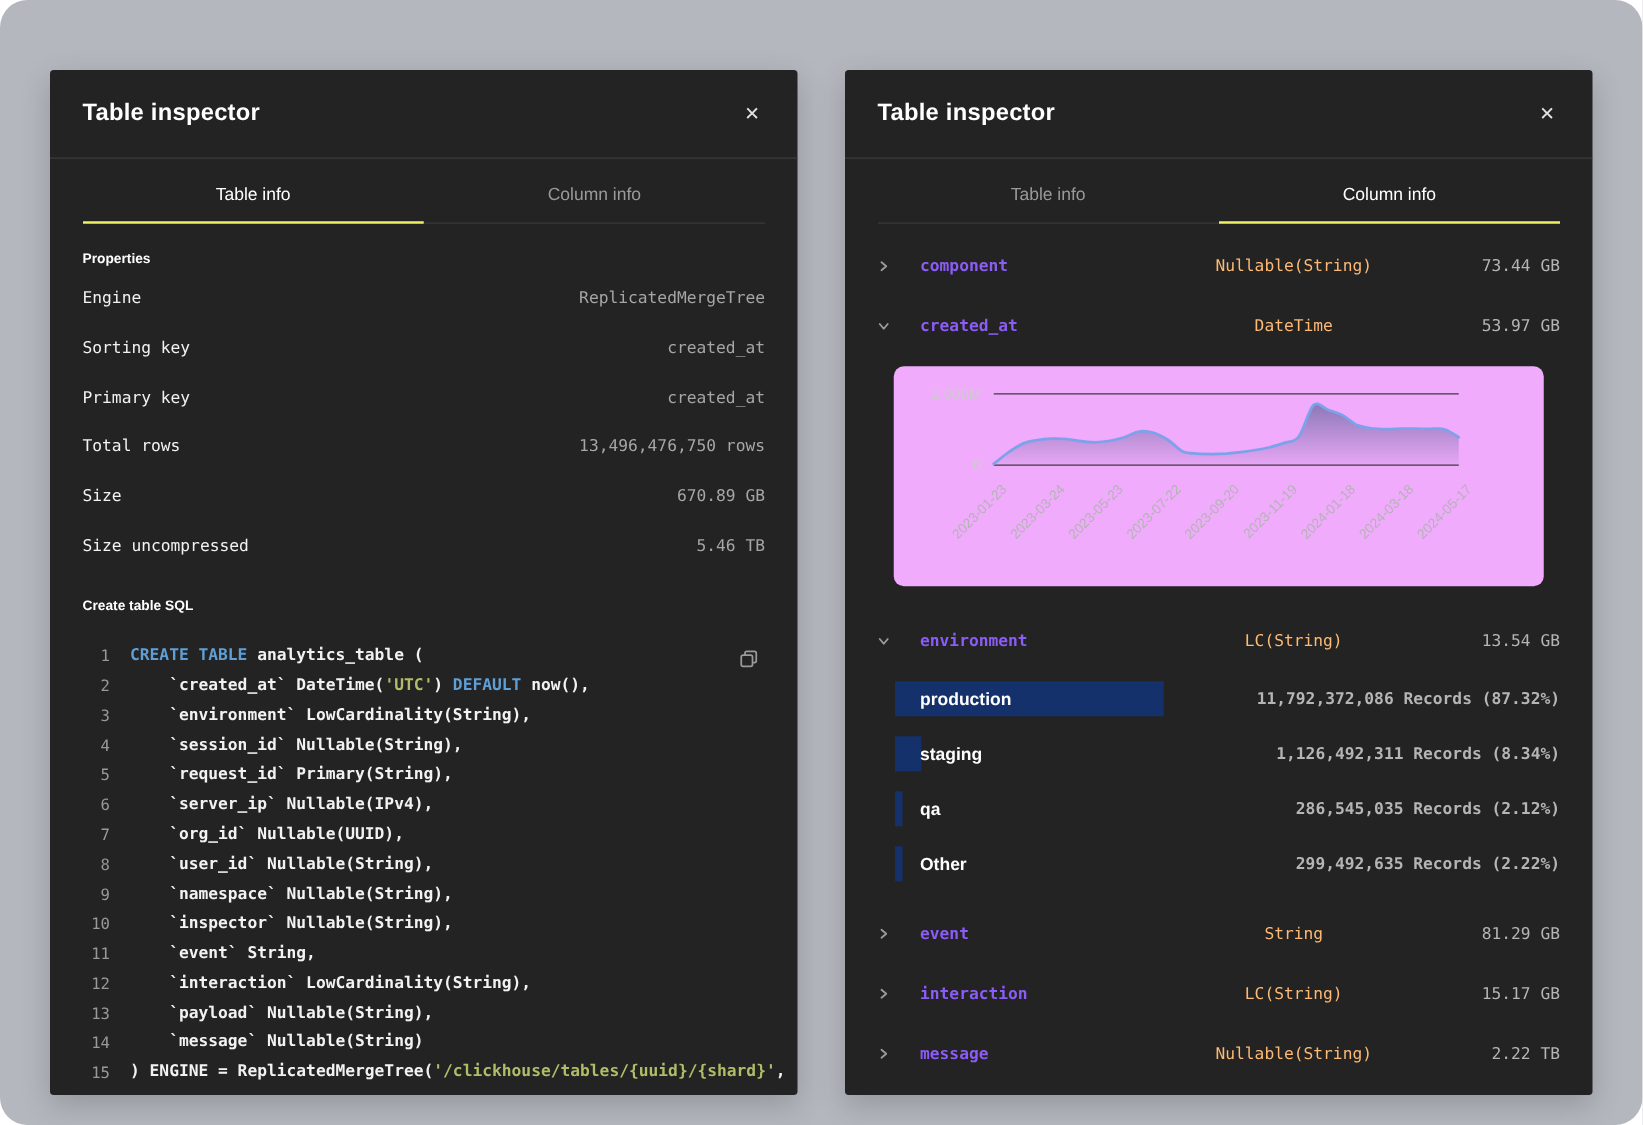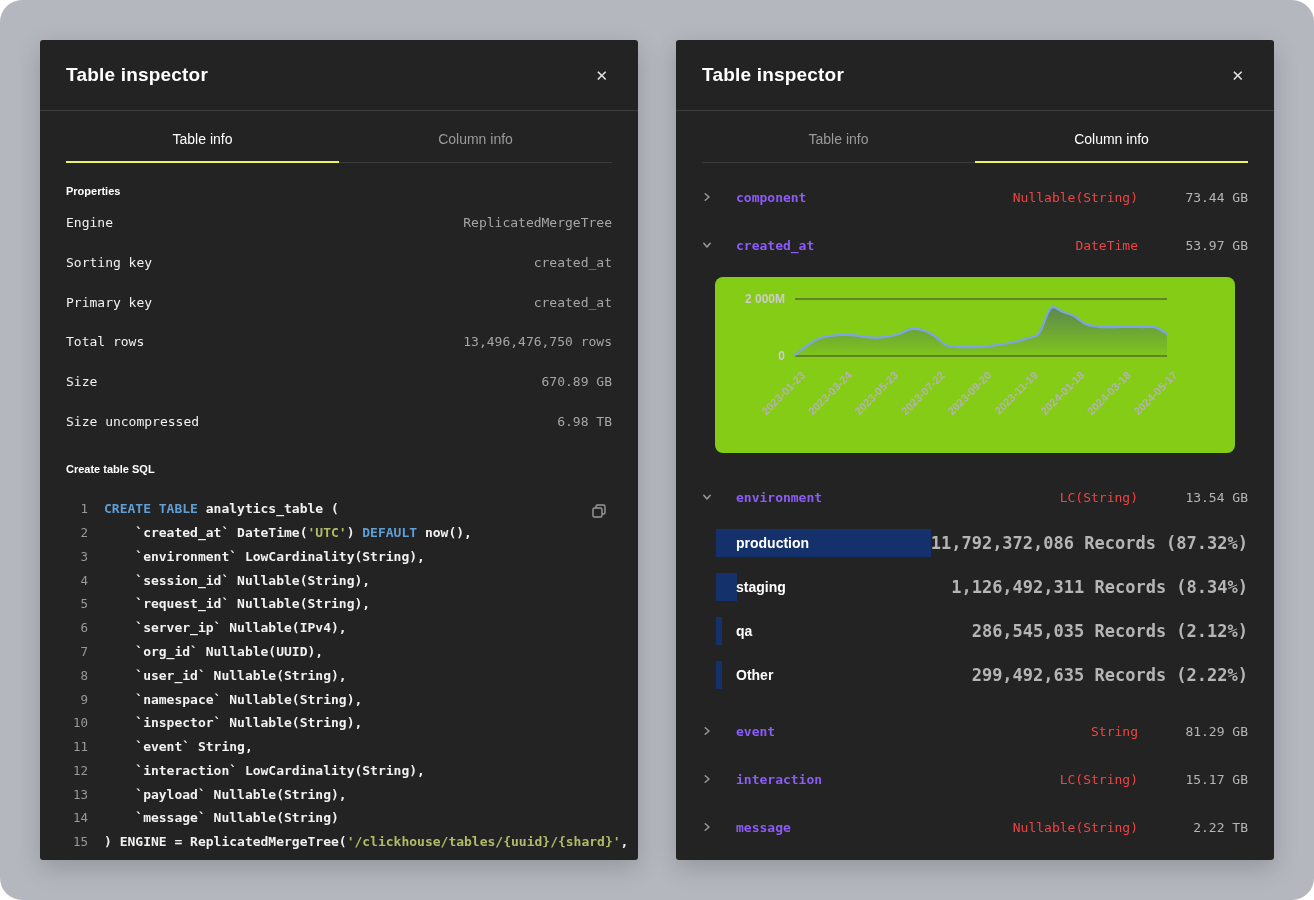--- a/index.html
+++ b/index.html
@@ -1,18 +1,18 @@
 <!DOCTYPE html>
 <html><head>
 <meta charset="utf-8">
 <style>
   html,body{margin:0;padding:0;background:#ffffff;}
   .stage{position:relative;width:1314px;height:900px;background:#b4b7be;border-radius:22px;overflow:hidden;
          font-family:"Liberation Sans",sans-serif;}
-  .panel{position:absolute;top:40px;width:598px;height:820px;background:#232323;border-radius:3px;overflow:hidden;
+  .panel{position:absolute;top:56px;width:598px;height:820px;background:#232323;border-radius:3px;overflow:hidden;
          box-shadow:0 8px 24px rgba(0,0,0,.18);}
   #panel-left{left:40px;}
   #panel-right{left:676px;}
   .panel-header{display:flex;align-items:center;justify-content:space-between;height:70px;padding:0 26px;
                 border-bottom:1px solid #3d3d3d;}
   .panel-title{color:#ffffff;font-size:19px;font-weight:700;letter-spacing:.2px;}
   .close-btn{background:none;border:none;color:#e3e3e3;font-size:15px;line-height:1;cursor:pointer;padding:4px;}
   .tabs{display:flex;padding:0 26px;}
   .tab{flex:1;text-align:center;padding:20px 0 16px;font-size:14px;color:#9a9a9a;cursor:pointer;
        box-shadow:inset 0 -1px 0 #3a3a3a;}
@@ -29,28 +29,28 @@
              white-space:pre;}
   .ln{width:22px;text-align:right;margin-right:16px;color:#999999;font-weight:400;font-size:12.5px;flex:none;}
   .seg-kw{color:#5f9fd6;}
   .seg-str{color:#b2bc68;}
   .seg-p{color:#f2f2f2;}
   .columns{margin-top:10px;}
   .col-row{display:grid;grid-template-columns:24px 1fr 1fr 110px;align-items:center;height:48px;
            font-family:"DejaVu Sans Mono",monospace;font-size:13px;cursor:pointer;}
   .col-chevron{display:flex;align-items:center;}
   .col-name{color:#8b5cf6;font-weight:700;padding-left:10px;}
-  .col-type{text-align:right;color:#ef4444;}
+  .col-type{text-align:center;color:#fdba74;}
   .col-size{text-align:right;color:#b5b5b5;}
-  .chart-wrap{margin:8px 13px 20px;height:176px;background:#84cc16;border-radius:8px;font-weight:bold;}
+  .chart-wrap{margin:8px 13px 20px;height:176px;background:#f0abfc;border-radius:8px;}
   .values-group{margin-bottom:10px;}
   .value-row{position:relative;height:44px;display:flex;align-items:center;font-weight:bold;}
   .value-bar{position:absolute;left:14px;top:8px;height:28px;background:#14316b;}
   .value-label{position:relative;z-index:1;margin-left:34px;color:#ffffff;font-size:14px;}
-  .value-records{position:absolute;right:0;color:#b5b5b5;font-family:"DejaVu Sans Mono",monospace;font-size:17px;}
+  .value-records{position:absolute;right:0;color:#b5b5b5;font-family:"DejaVu Sans Mono",monospace;font-size:13px;}
   .xlab{fill:#b3b3b3;font-size:11px;font-family:"Liberation Sans",sans-serif;}
   .ylab{fill:#cccccc;font-size:12px;font-family:"Liberation Sans",sans-serif;}
 </style>
 </head>
 <body>
 
 <div class="stage">
 
   <section class="panel" id="panel-left">
     <header class="panel-header">
@@ -79,37 +79,37 @@
           <div class="prop-row">
             <span class="prop-label">Total rows</span>
             <span class="prop-value">13,496,476,750 rows</span>
           </div>
           <div class="prop-row">
             <span class="prop-label">Size</span>
             <span class="prop-value">670.89 GB</span>
           </div>
           <div class="prop-row">
             <span class="prop-label">Size uncompressed</span>
-            <span class="prop-value">6.98 TB</span>
+            <span class="prop-value">5.46 TB</span>
           </div>
         </div>
       <h3 class="section-heading">Create table SQL</h3>
       <div class="codeblock">
         <button class="copy-btn">
           <svg width="18" height="18" viewBox="0 0 18 18">
             <rect x="6" y="3" width="9" height="9" rx="1.5" fill="none" stroke="#9a9a9a" stroke-width="1.4"></rect>
             <rect x="3" y="6" width="9" height="9" rx="1.5" fill="#232323" stroke="#9a9a9a" stroke-width="1.4"></rect>
           </svg>
         </button>
         <div id="code-lines">
             <div class="code-line"><span class="ln">1</span><span class="code-text"><span class="seg-kw">CREATE TABLE</span><span class="seg-p"> analytics_table (</span></span></div>
             <div class="code-line"><span class="ln">2</span><span class="code-text"><span class="seg-p">    `created_at` DateTime(</span><span class="seg-str">'UTC'</span><span class="seg-p">) </span><span class="seg-kw">DEFAULT</span><span class="seg-p"> now(),</span></span></div>
             <div class="code-line"><span class="ln">3</span><span class="code-text"><span class="seg-p">    `environment` LowCardinality(String),</span></span></div>
             <div class="code-line"><span class="ln">4</span><span class="code-text"><span class="seg-p">    `session_id` Nullable(String),</span></span></div>
-            <div class="code-line"><span class="ln">5</span><span class="code-text"><span class="seg-p">    `request_id` Nullable(String),</span></span></div>
+            <div class="code-line"><span class="ln">5</span><span class="code-text"><span class="seg-p">    `request_id` Primary(String),</span></span></div>
             <div class="code-line"><span class="ln">6</span><span class="code-text"><span class="seg-p">    `server_ip` Nullable(IPv4),</span></span></div>
             <div class="code-line"><span class="ln">7</span><span class="code-text"><span class="seg-p">    `org_id` Nullable(UUID),</span></span></div>
             <div class="code-line"><span class="ln">8</span><span class="code-text"><span class="seg-p">    `user_id` Nullable(String),</span></span></div>
             <div class="code-line"><span class="ln">9</span><span class="code-text"><span class="seg-p">    `namespace` Nullable(String),</span></span></div>
             <div class="code-line"><span class="ln">10</span><span class="code-text"><span class="seg-p">    `inspector` Nullable(String),</span></span></div>
             <div class="code-line"><span class="ln">11</span><span class="code-text"><span class="seg-p">    `event` String,</span></span></div>
             <div class="code-line"><span class="ln">12</span><span class="code-text"><span class="seg-p">    `interaction` LowCardinality(String),</span></span></div>
             <div class="code-line"><span class="ln">13</span><span class="code-text"><span class="seg-p">    `payload` Nullable(String),</span></span></div>
             <div class="code-line"><span class="ln">14</span><span class="code-text"><span class="seg-p">    `message` Nullable(String)</span></span></div>
             <div class="code-line"><span class="ln">15</span><span class="code-text"><span class="seg-p">) ENGINE = ReplicatedMergeTree(</span><span class="seg-str">'/clickhouse/tables/{uuid}/{shard}'</span><span class="seg-p">,</span></span></div>

